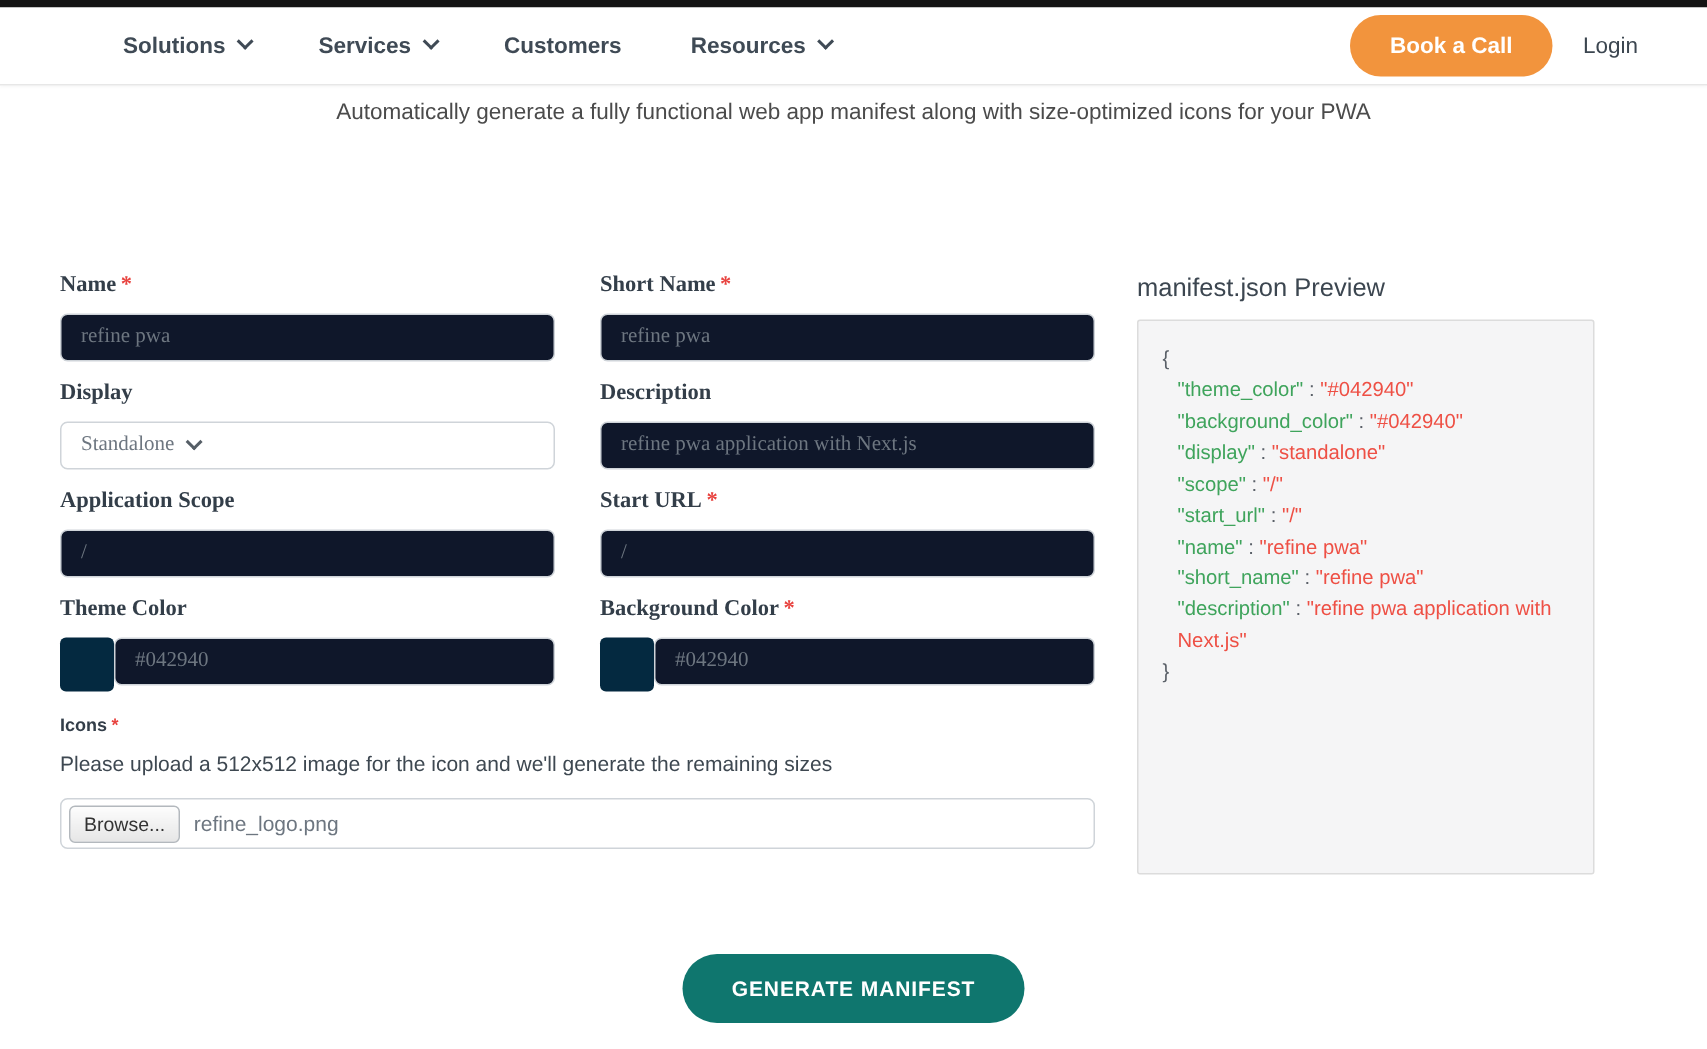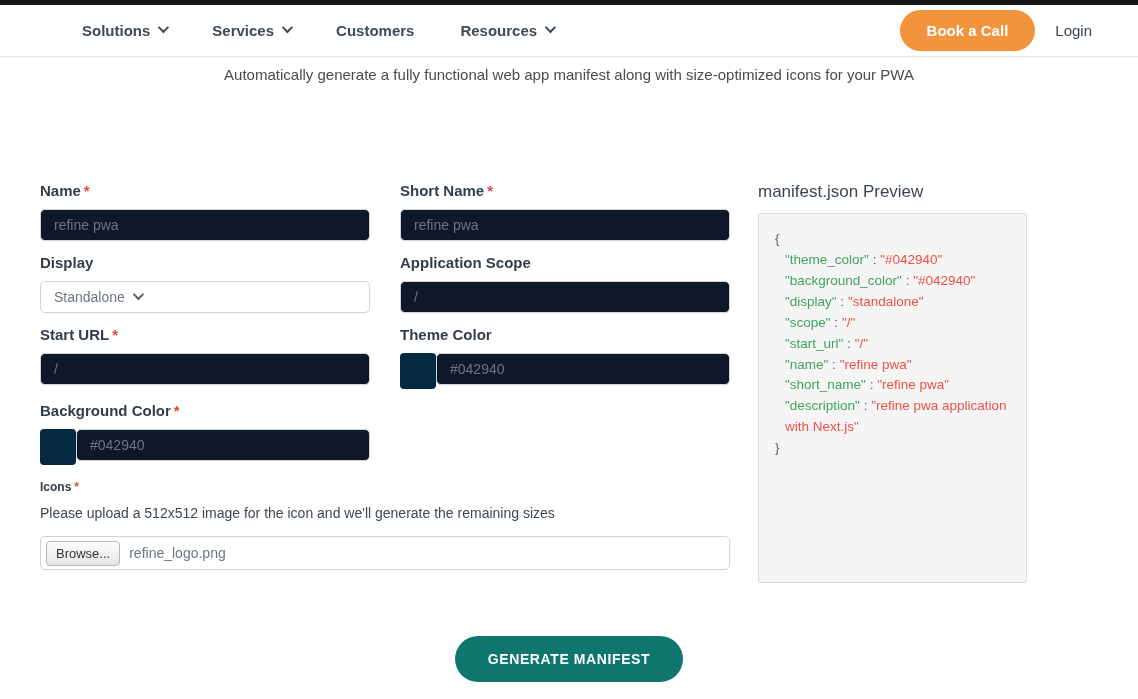--- a/index.html
+++ b/index.html
@@ -16,40 +16,40 @@
   .nav-item { font-size:15px; font-weight:700; color:#3f4a55; cursor:pointer; display:flex; align-items:center; }
   .chev { width:8px; height:8px; border-right:2px solid #3f4a55; border-bottom:2px solid #3f4a55;
     transform:rotate(45deg) translateY(-2px); display:inline-block; margin-left:8px; margin-top:-4px; }
   .header-right { margin-left:auto; display:flex; align-items:center; gap:20px; }
   .book-call { background:#F2943D; color:#fff; font-weight:700; font-size:15px; border:none;
     border-radius:21px; padding:12px 27px; cursor:pointer; font-family:inherit; }
   .login { font-size:15px; color:#3c4650; font-weight:500; cursor:pointer; }
   .subtitle { text-align:center; font-size:15px; color:#4b4b4b; padding-top:9px; }
   .main { display:flex; padding:0 43px 0 40px; margin-top:99px; }
   .form-area { width:690px; }
-  .form-grid { display:grid; grid-template-columns:330px 330px; column-gap:30px; row-gap:13px; }
+  .form-grid { display:grid; grid-template-columns:330px 330px; column-gap:30px; row-gap:13px;font-family:Liberation Serif, serif; }
   .field label { font-size:15px; font-weight:700; color:#333e49; display:block; margin-bottom:10px; }
   .req { color:#e8433f; margin-left:3px; font-weight:700; }
   .text-input { width:100%; height:32px; border:1px solid #cfd4d9; border-radius:5px; padding:0 13px;
     font-size:14px; color:#6d7680; background:#0f172a; font-family:inherit; outline:none; }
   .select { height:32px; border:1px solid #cfd4d9; border-radius:5px; display:flex; align-items:center;
     padding:0 13px; font-size:14px; color:#6d7680; cursor:pointer; background:#fff; }
   .select .chev { border-color:#555e66; margin-top:-3px; }
   .color-row { display:flex; gap:0; align-items:flex-start; }
   .swatch { width:36px; height:36px; border-radius:4px; cursor:pointer; border:none; flex:0 0 36px; }
   .color-row .text-input { flex:1; }
   .icons-section { margin-top:15px; }
   .icons-section > label { font-size:12px; font-weight:700; color:#333e49; display:block; }
   .helper { font-size:14px; color:#3e4851; margin:11px 0 15px; }
   .file-row { border:1px solid #cfd4d9; border-radius:5px; height:34px; display:flex; align-items:center;
     padding:0 5px; width:690px; gap:9px; cursor:pointer; background:#fff; }
   .browse-btn { border:1px solid #b3b8bd; background:linear-gradient(#fdfdfd,#e6e6e6);
     border-radius:4px; padding:4px 9px; font-size:13px; color:#333; font-family:inherit; cursor:pointer; }
   .file-name { font-size:14px; color:#6d7680; }
-  .preview-area { margin-left:28px; width:269px; }
+  .preview-area { margin-left:28px; width:305px; }
   .preview-title { font-size:17px; color:#3c4650; margin-bottom:11px; font-weight:400; }
   .preview-box { background:#f5f5f6; border:1px solid #dcdcdc; border-radius:2px; padding:15px 16px;
     height:370px; font-size:13.5px; line-height:1.55; color:#555e66; }
   .code-line { white-space:pre-wrap; }
   .entry { padding-left:10px; }
   .k { color:#3fa45c; }
   .v { color:#ee5045; }
   .colon { color:#5a6068; }
   .brace { color:#5a6068; }
   .footer-action { text-align:center; margin-top:53px; }
@@ -87,20 +87,24 @@
         <label><span>Short Name</span><span class="req">*</span></label>
         <input class="text-input" type="text" value="refine pwa" style="">
       </div>
 
       <div class="field">
         <label><span>Display</span></label>
         <div class="select">
           <span>Standalone</span>
           <span class="chev"></span>
         </div>
+      </div>
+      <div class="field">
+        <label><span>Description</span></label>
+        <input class="text-input" type="text" value="refine pwa application with Next.js" style="">
       </div>
 
       <div class="field">
         <label><span>Application Scope</span></label>
         <input class="text-input" type="text" value="/" style="">
       </div>
       <div class="field">
         <label><span>Start URL</span><span class="req">*</span></label>
         <input class="text-input" type="text" value="/" style="">
       </div>

